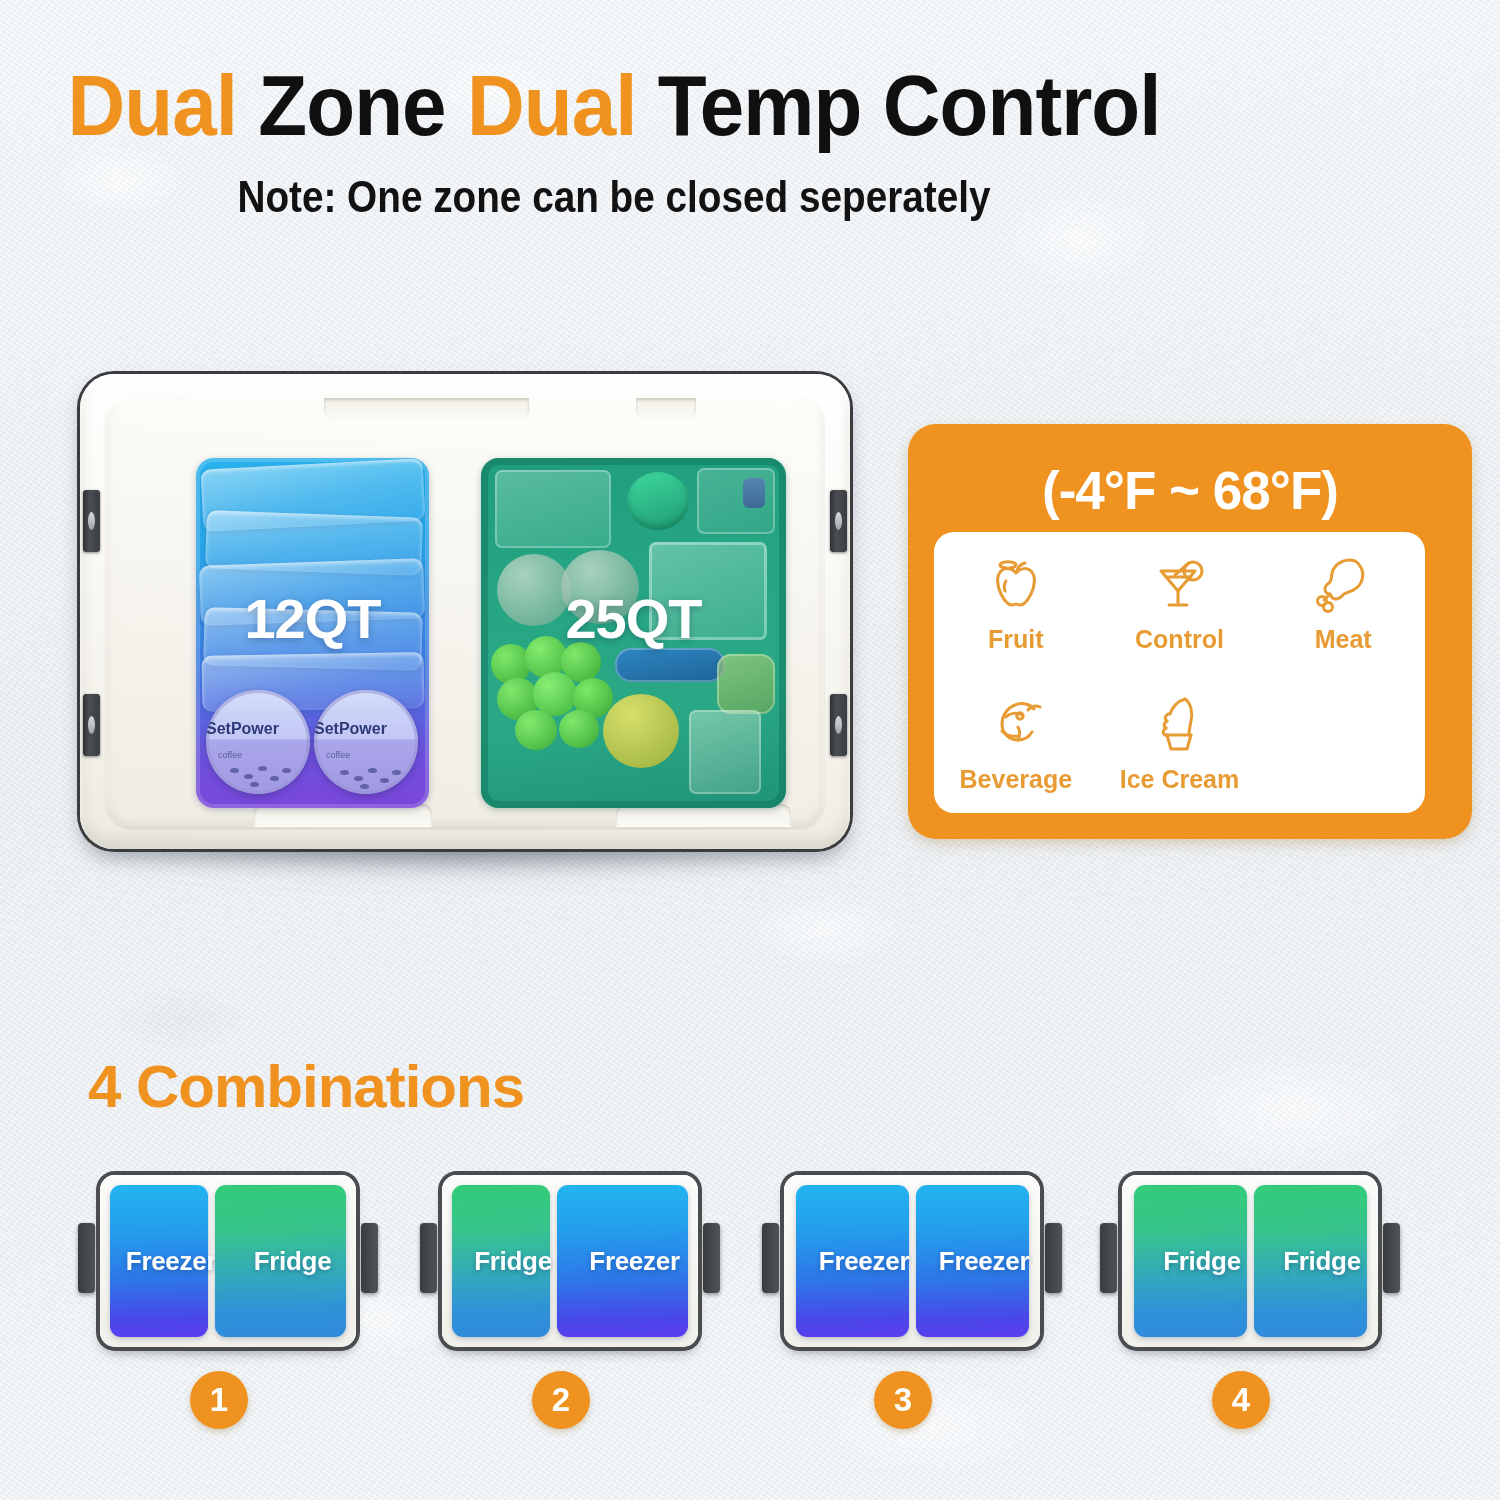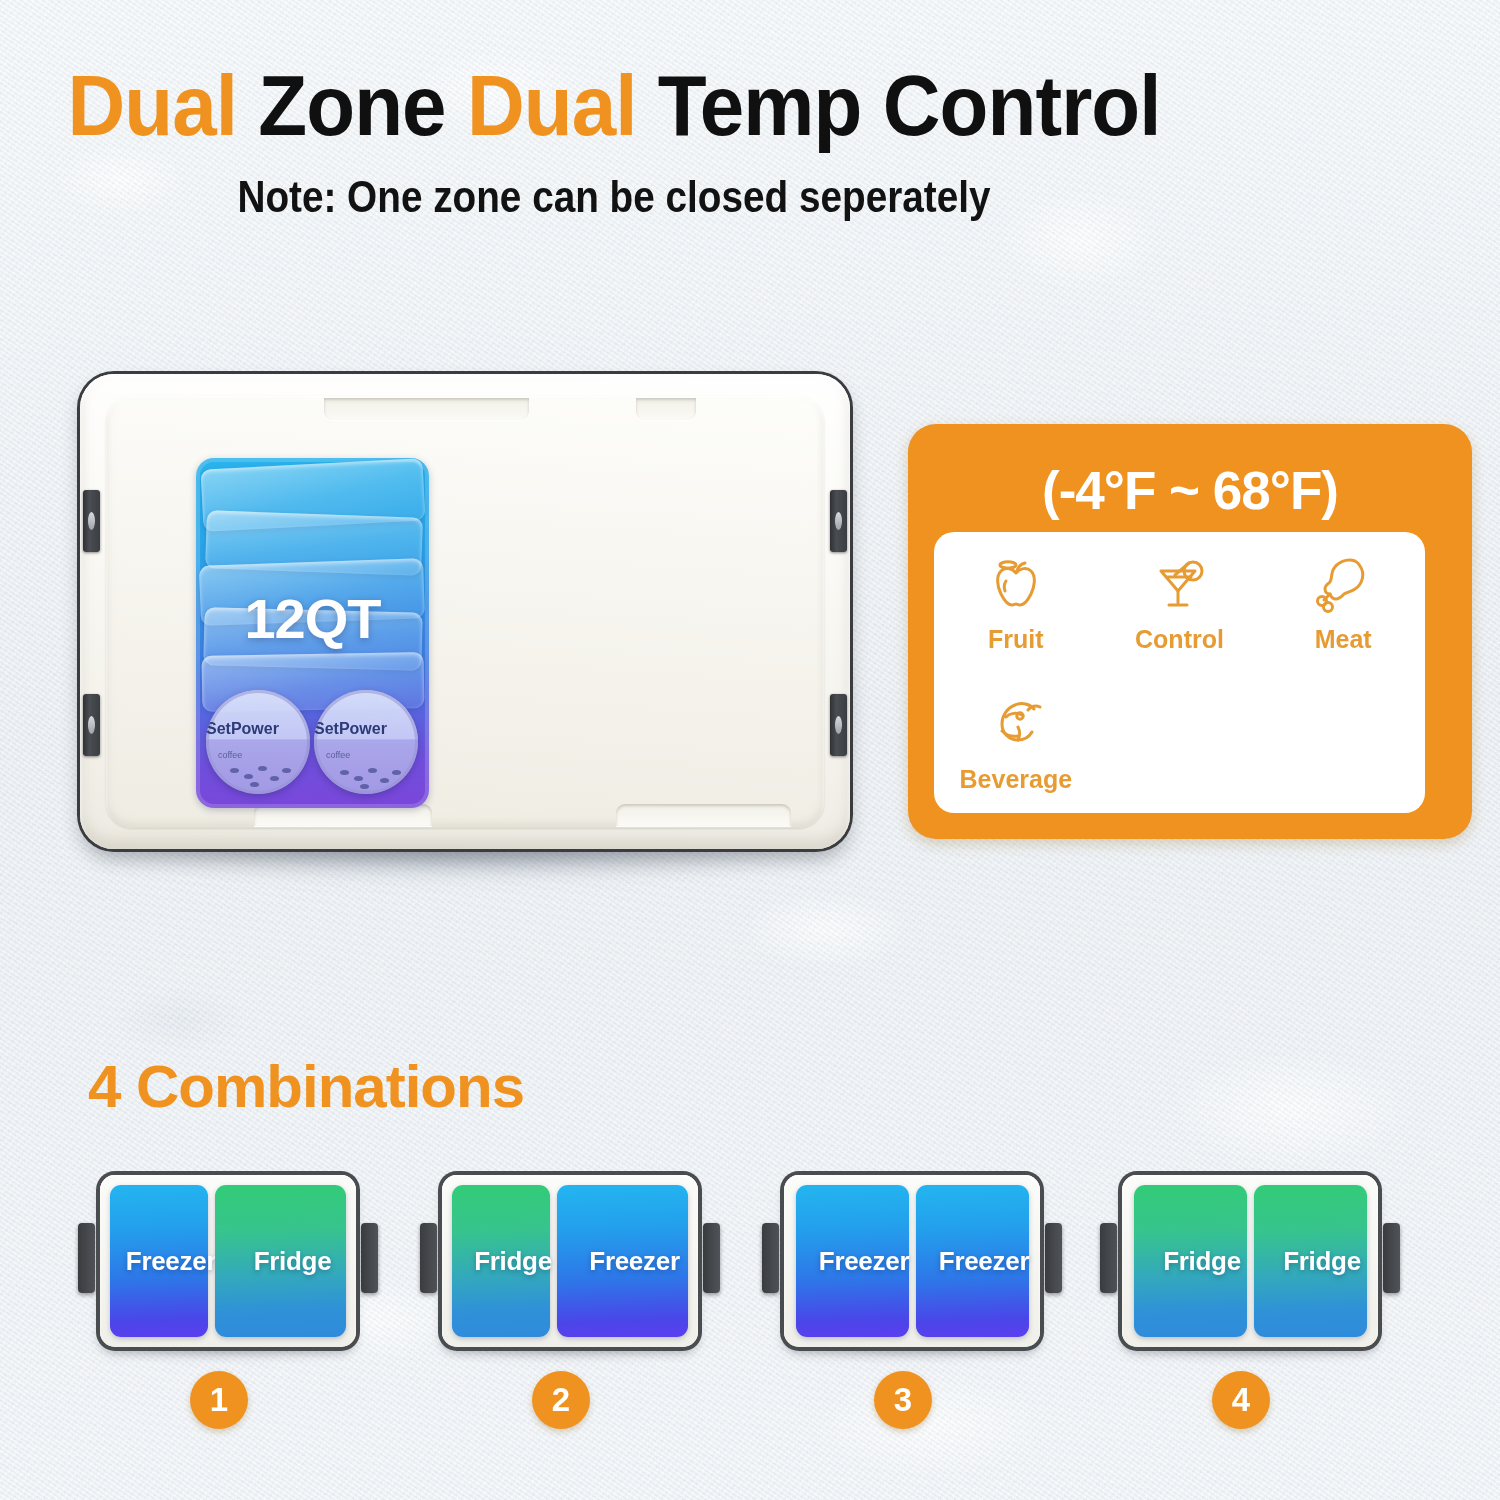--- a/index.html
+++ b/index.html
@@ -450,20 +450,51 @@
             <div class="bean" style="left:40px;top:86px;"></div>
             <div class="bean" style="left:54px;top:78px;"></div>
             <div class="bean" style="left:66px;top:88px;"></div>
             <div class="bean" style="left:78px;top:80px;"></div>
             <div class="bean" style="left:46px;top:94px;"></div>
           </div>
 
           <div class="zone-label">12QT</div>
         </div>
 
+        <div class="zone" id="zone-fridge">
+
+          <div class="fbox" style="left:14px;top:12px;width:116px;height:78px;"></div>
+          <div class="produce" style="left:146px;top:14px;width:62px;height:58px;background:linear-gradient(160deg,#3fd89e,#1d9b73);box-shadow:inset 0 -4px 7px rgba(10,80,60,.4);"></div>
+          <div class="fbox" style="left:216px;top:10px;width:78px;height:66px;background:linear-gradient(160deg,rgba(190,235,215,.26),rgba(90,175,150,.22));"></div>
+          <div class="produce" style="left:262px;top:20px;width:22px;height:30px;border-radius:6px;background:linear-gradient(180deg,#5a7fb8,#3e5f96);opacity:.85;"></div>
+
+          <div class="produce" style="left:16px;top:96px;width:74px;height:72px;background:radial-gradient(circle at 35% 30%,rgba(210,225,210,.75),rgba(120,165,140,.6));"></div>
+          <div class="produce" style="left:80px;top:92px;width:78px;height:74px;background:radial-gradient(circle at 38% 28%,rgba(205,222,206,.78),rgba(112,160,136,.62));"></div>
+
+          <div class="fbox" style="left:168px;top:84px;width:118px;height:98px;background:linear-gradient(160deg,rgba(222,252,238,.34),rgba(110,195,165,.26));box-shadow:inset 0 0 0 3px rgba(236,255,246,.36);"></div>
+
+          <div class="produce" style="left:10px;top:186px;width:40px;height:40px;background:radial-gradient(circle at 34% 30%,#7ee86a,#3aab36);"></div>
+          <div class="produce" style="left:44px;top:178px;width:42px;height:42px;background:radial-gradient(circle at 34% 30%,#84ed70,#3cb038);"></div>
+          <div class="produce" style="left:80px;top:184px;width:40px;height:40px;background:radial-gradient(circle at 34% 30%,#7fe96b,#39a835);"></div>
+          <div class="produce" style="left:16px;top:220px;width:42px;height:42px;background:radial-gradient(circle at 34% 30%,#80ea6c,#38a634);"></div>
+          <div class="produce" style="left:52px;top:214px;width:44px;height:44px;background:radial-gradient(circle at 34% 30%,#88ef74,#3eb43a);"></div>
+          <div class="produce" style="left:92px;top:220px;width:40px;height:40px;background:radial-gradient(circle at 34% 30%,#7de967,#37a533);"></div>
+          <div class="produce" style="left:34px;top:252px;width:42px;height:40px;background:radial-gradient(circle at 34% 30%,#83ec6f,#3bab37);"></div>
+          <div class="produce" style="left:78px;top:252px;width:40px;height:38px;background:radial-gradient(circle at 34% 30%,#7fe96b,#39a835);"></div>
+
+          <div class="produce" style="left:122px;top:236px;width:76px;height:74px;background:radial-gradient(circle at 36% 28%,#d6e06a,#9aae3c);"></div>
+
+          <div class="fbox" style="left:134px;top:190px;width:110px;height:34px;border-radius:16px;background:linear-gradient(170deg,#2f84c8,#1d5f9a);opacity:.92;"></div>
+
+          <div class="fbox" style="left:236px;top:196px;width:58px;height:60px;border-radius:14px;background:linear-gradient(160deg,rgba(180,215,120,.62),rgba(120,165,70,.55));"></div>
+
+          <div class="fbox" style="left:208px;top:252px;width:72px;height:84px;background:linear-gradient(160deg,rgba(215,240,220,.44),rgba(130,185,160,.34));box-shadow:inset 0 0 0 2px rgba(235,255,245,.3);"></div>
+
+          <div class="zone-label">25QT</div>
+        </div>
       </div>
     </div>
   </div>
 
   <div id="temp-panel">
     <div id="temp-range">(-4°F ~ 68°F)</div>
     <div id="temp-card">
       <div id="icon-grid">
 
         <div class="food-cell">
@@ -504,20 +535,32 @@
             <path d="M50 18c-4-5-12-7-19-4-8 3-13 11-13 19 0 9 7 16 16 16 6 0 11-3 14-8"></path>
             <path d="M18 40c4 4 10 6 16 5"></path>
             <path d="M22 26c4-4 11-5 16-2"></path>
             <path d="M34 49c2-4 2-9 0-13"></path>
             <circle cx="36" cy="25" r="3.2"></circle>
             <path d="M44 19c3-4 8-5 12-3"></path>
           </svg>
           <div class="food-label">Beverage</div>
         </div>
 
+        <div class="food-cell">
+          <svg class="food-icon" viewBox="0 0 64 64" fill="none" stroke="#E79B33" stroke-width="3" stroke-linecap="round" stroke-linejoin="round">
+            <path d="M38 8c-7 2-13 8-15 15"></path>
+            <path d="M21 23c-3 2-4 5-1 7"></path>
+            <path d="M20 30c-3 2-4 5-1 7"></path>
+            <path d="M19 37c-3 2-4 5-1 7"></path>
+            <path d="M38 8c6 4 8 14 6 22 -1 5-2 10-2 14"></path>
+            <path d="M18 44h26"></path>
+            <path d="M20 44l4 14h16l4-14"></path>
+          </svg>
+          <div class="food-label">Ice Cream</div>
+        </div>
 
       </div>
     </div>
   </div>
 
   <div id="combo-heading">4 Combinations</div>
 
   <div id="combo-row">
 
     <div class="combo" id="combo-0">

